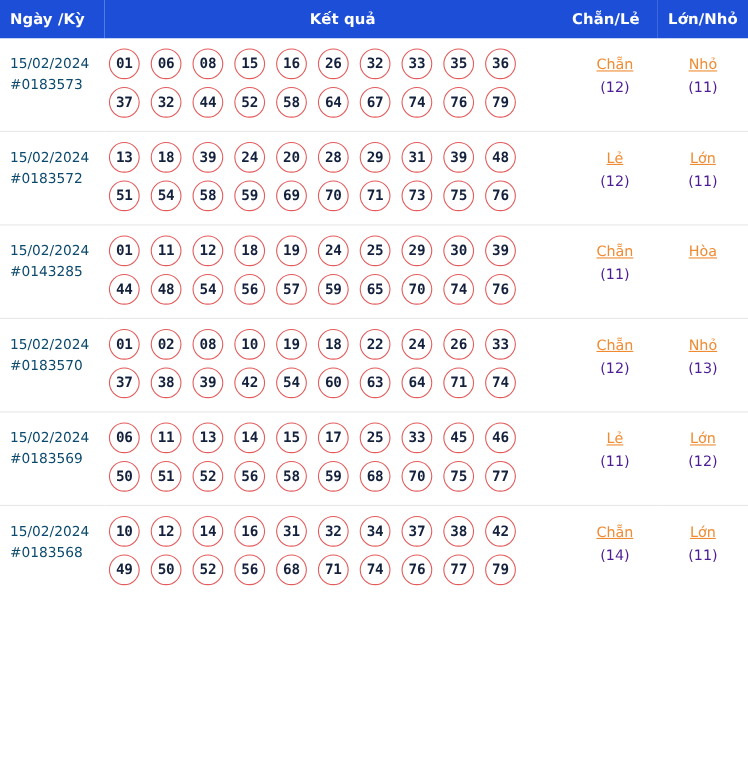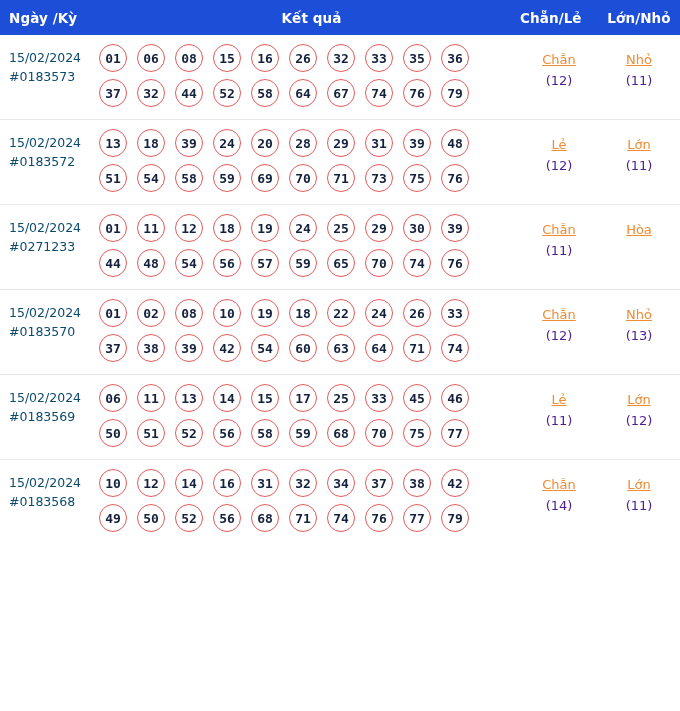--- a/index.html
+++ b/index.html
@@ -222,21 +222,21 @@
           <span class="stat-count">(12)</span>
         </td>
         <td class="cell-stat">
           <span class="stat-label">Lớn</span>
           <span class="stat-count">(11)</span>
         </td>
       </tr>
       <tr>
         <td class="cell-date">
           <span class="date-line">15/02/2024</span>
-          <span class="draw-line">#0271233</span>
+          <span class="draw-line">#0143285</span>
         </td>
         <td class="cell-result">
           <div class="ball-row">
             <span class="ball">01</span>
             <span class="ball">11</span>
             <span class="ball">12</span>
             <span class="ball">18</span>
             <span class="ball">19</span>
             <span class="ball">24</span>
             <span class="ball">25</span>

